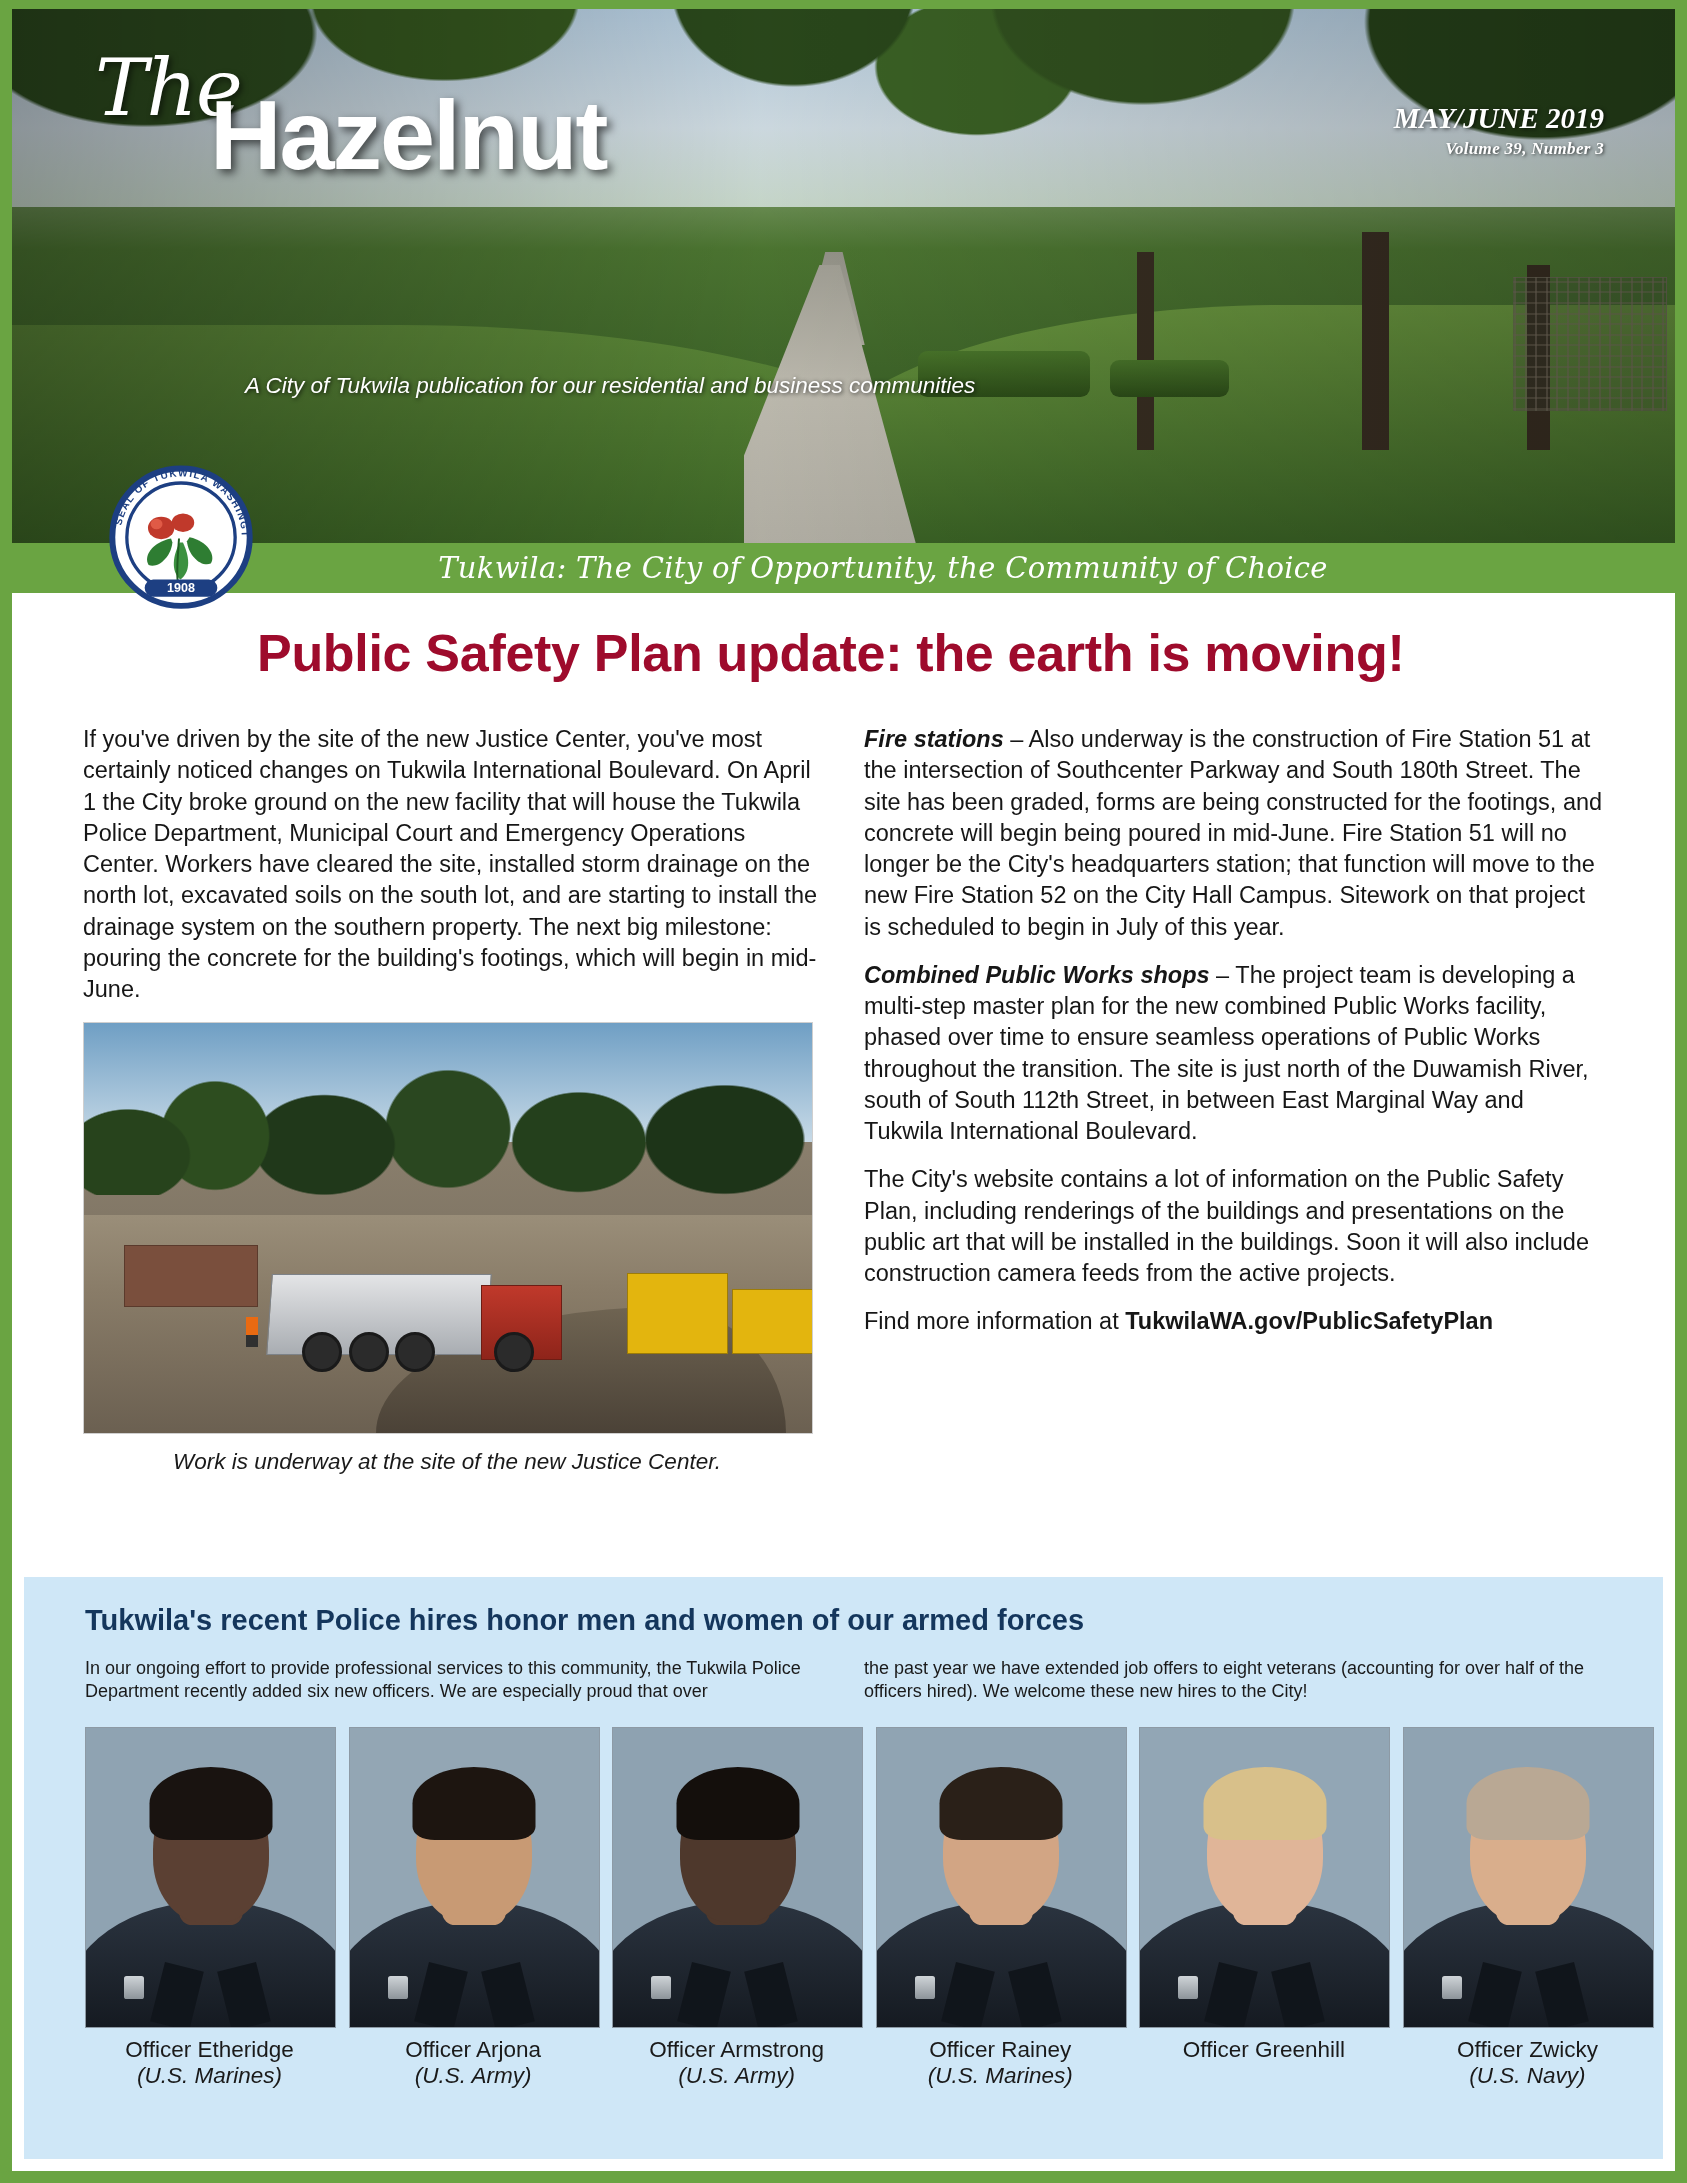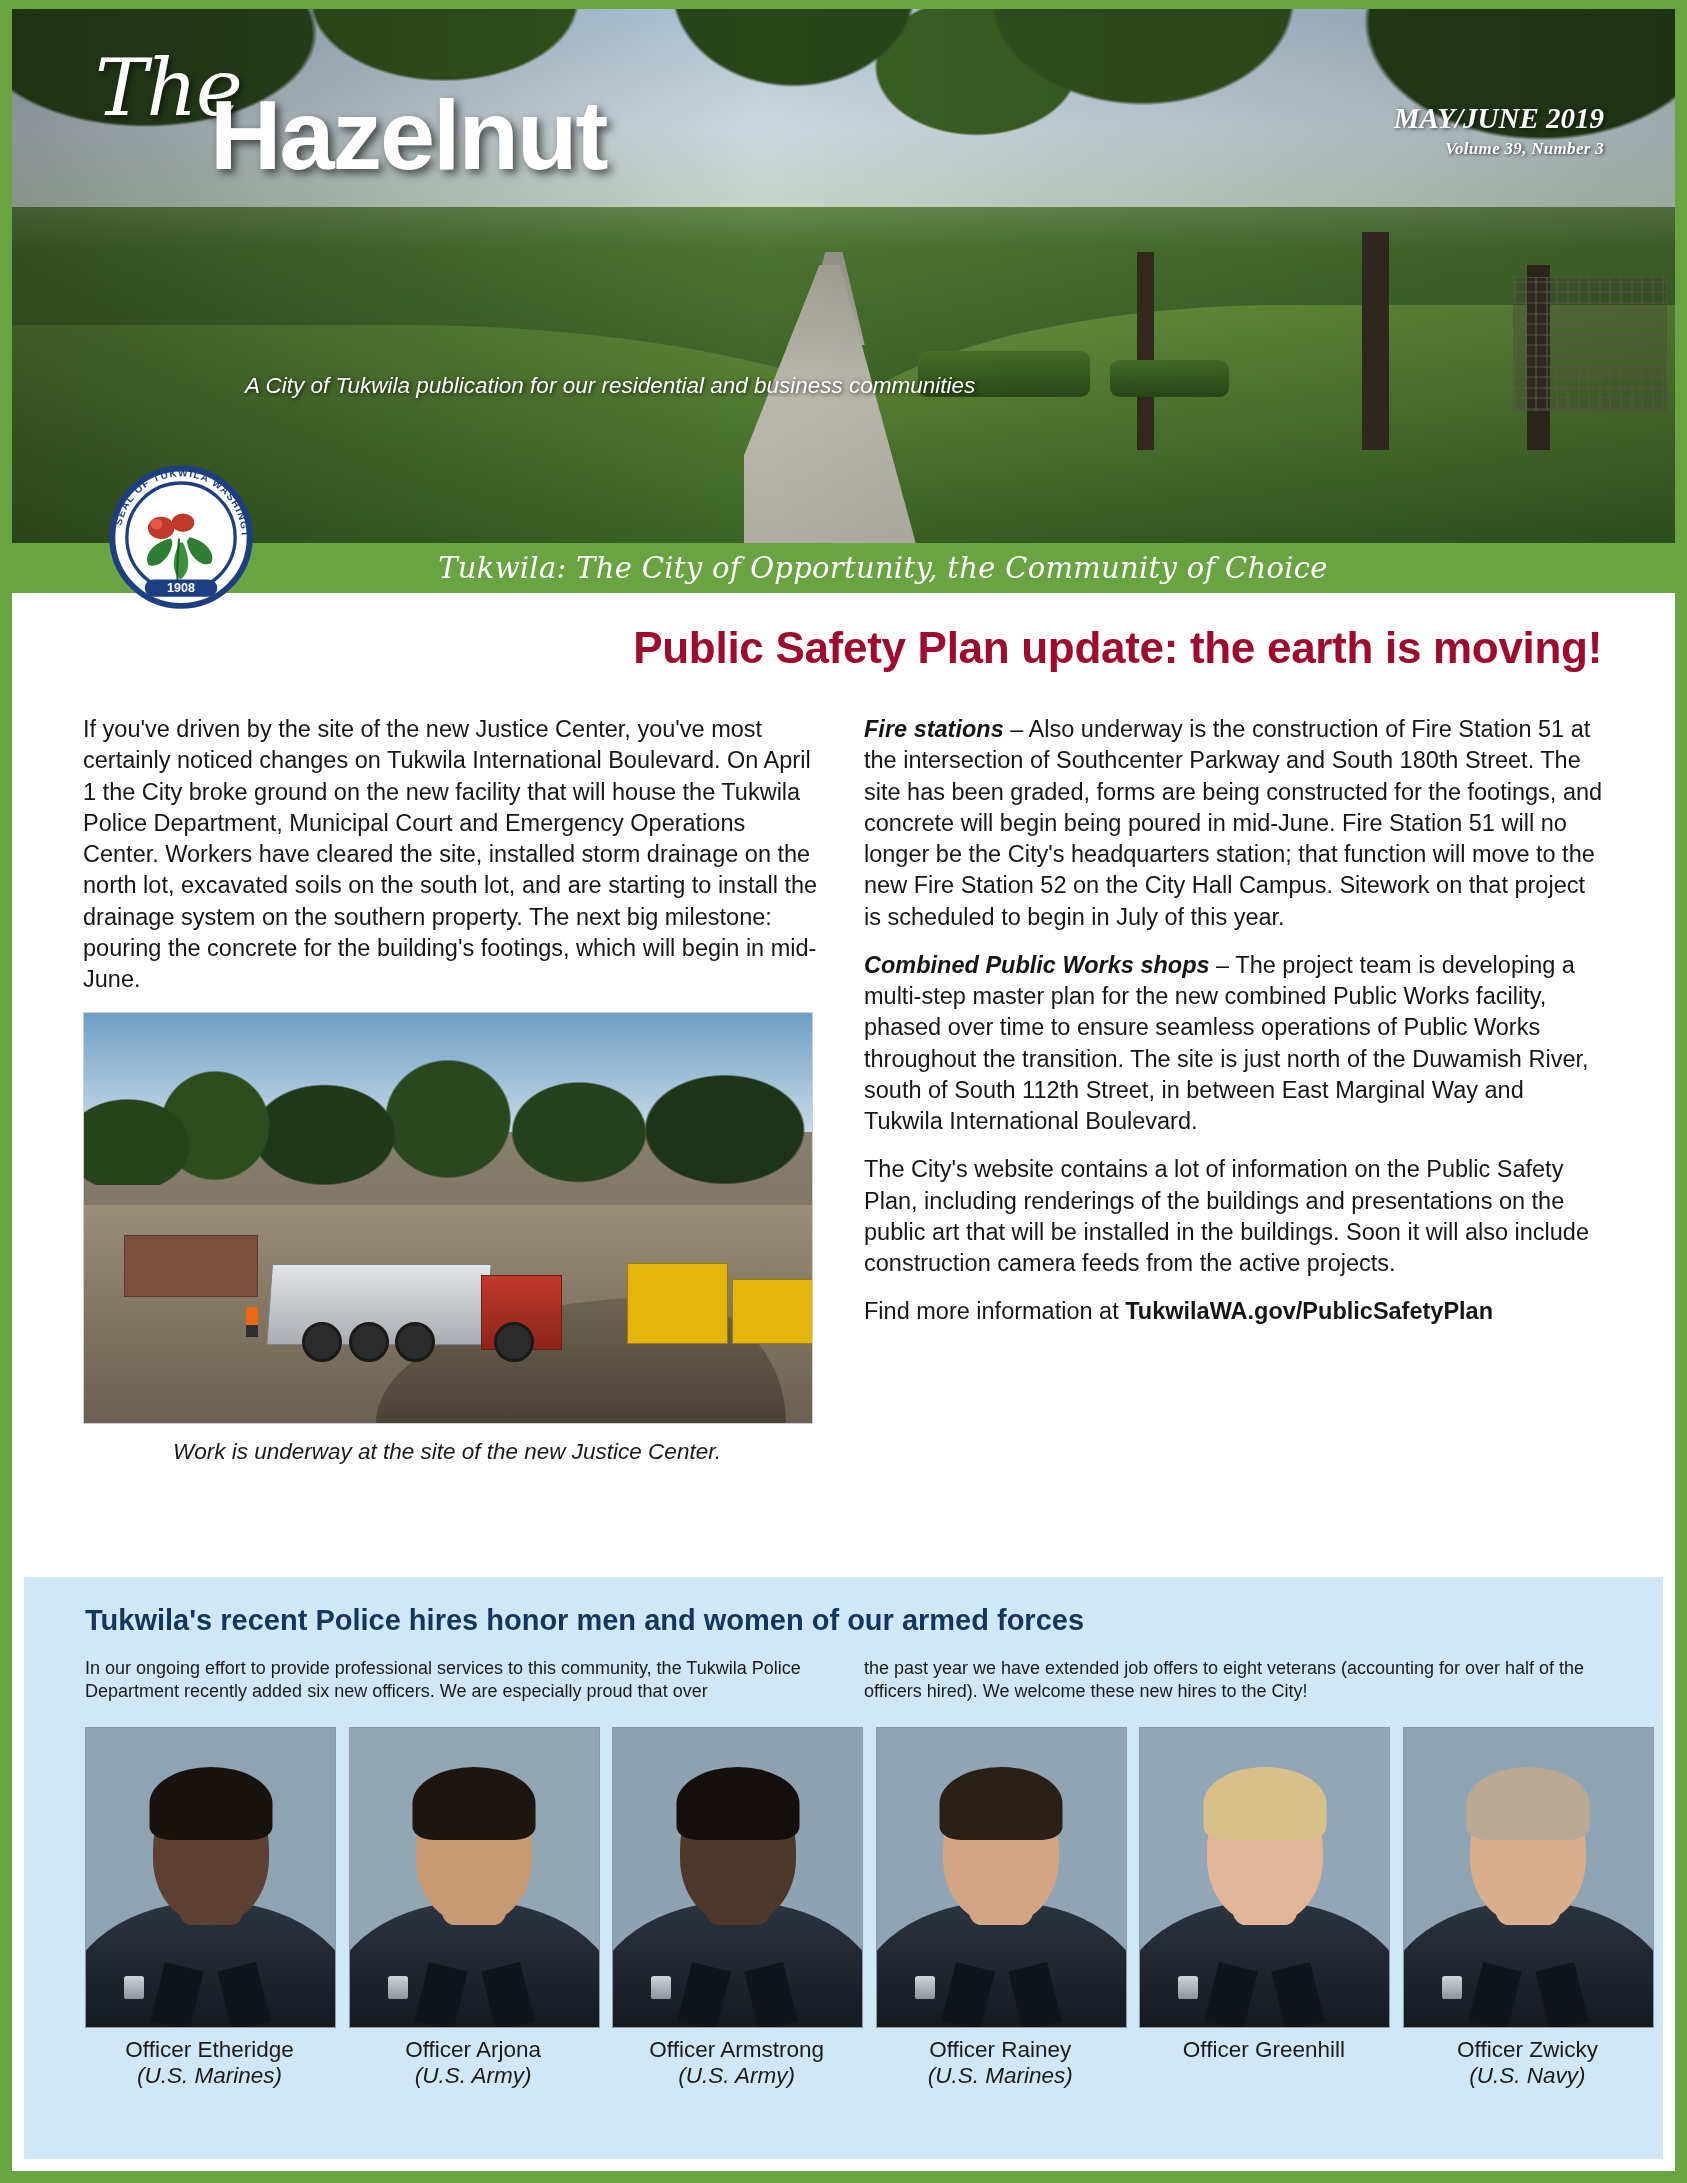--- a/index.html
+++ b/index.html
@@ -178,23 +178,23 @@
     width: 218px;
     height: 159px;
     z-index: 30;
   }
 
   
   .headline {
     margin: 30px 73px 0 245px;
     font-family: "Liberation Sans", sans-serif;
     font-weight: bold;
-    font-size: 44px;
+    font-size: 52px;
     color: #9e0b2c;
-    text-align: right;
+    text-align: left;
     letter-spacing: -0.3px;
   }
 
   
   .article {
     display: flex;
     gap: 41px;
     margin: 41px 71px 0 71px;
   }
   .col {

